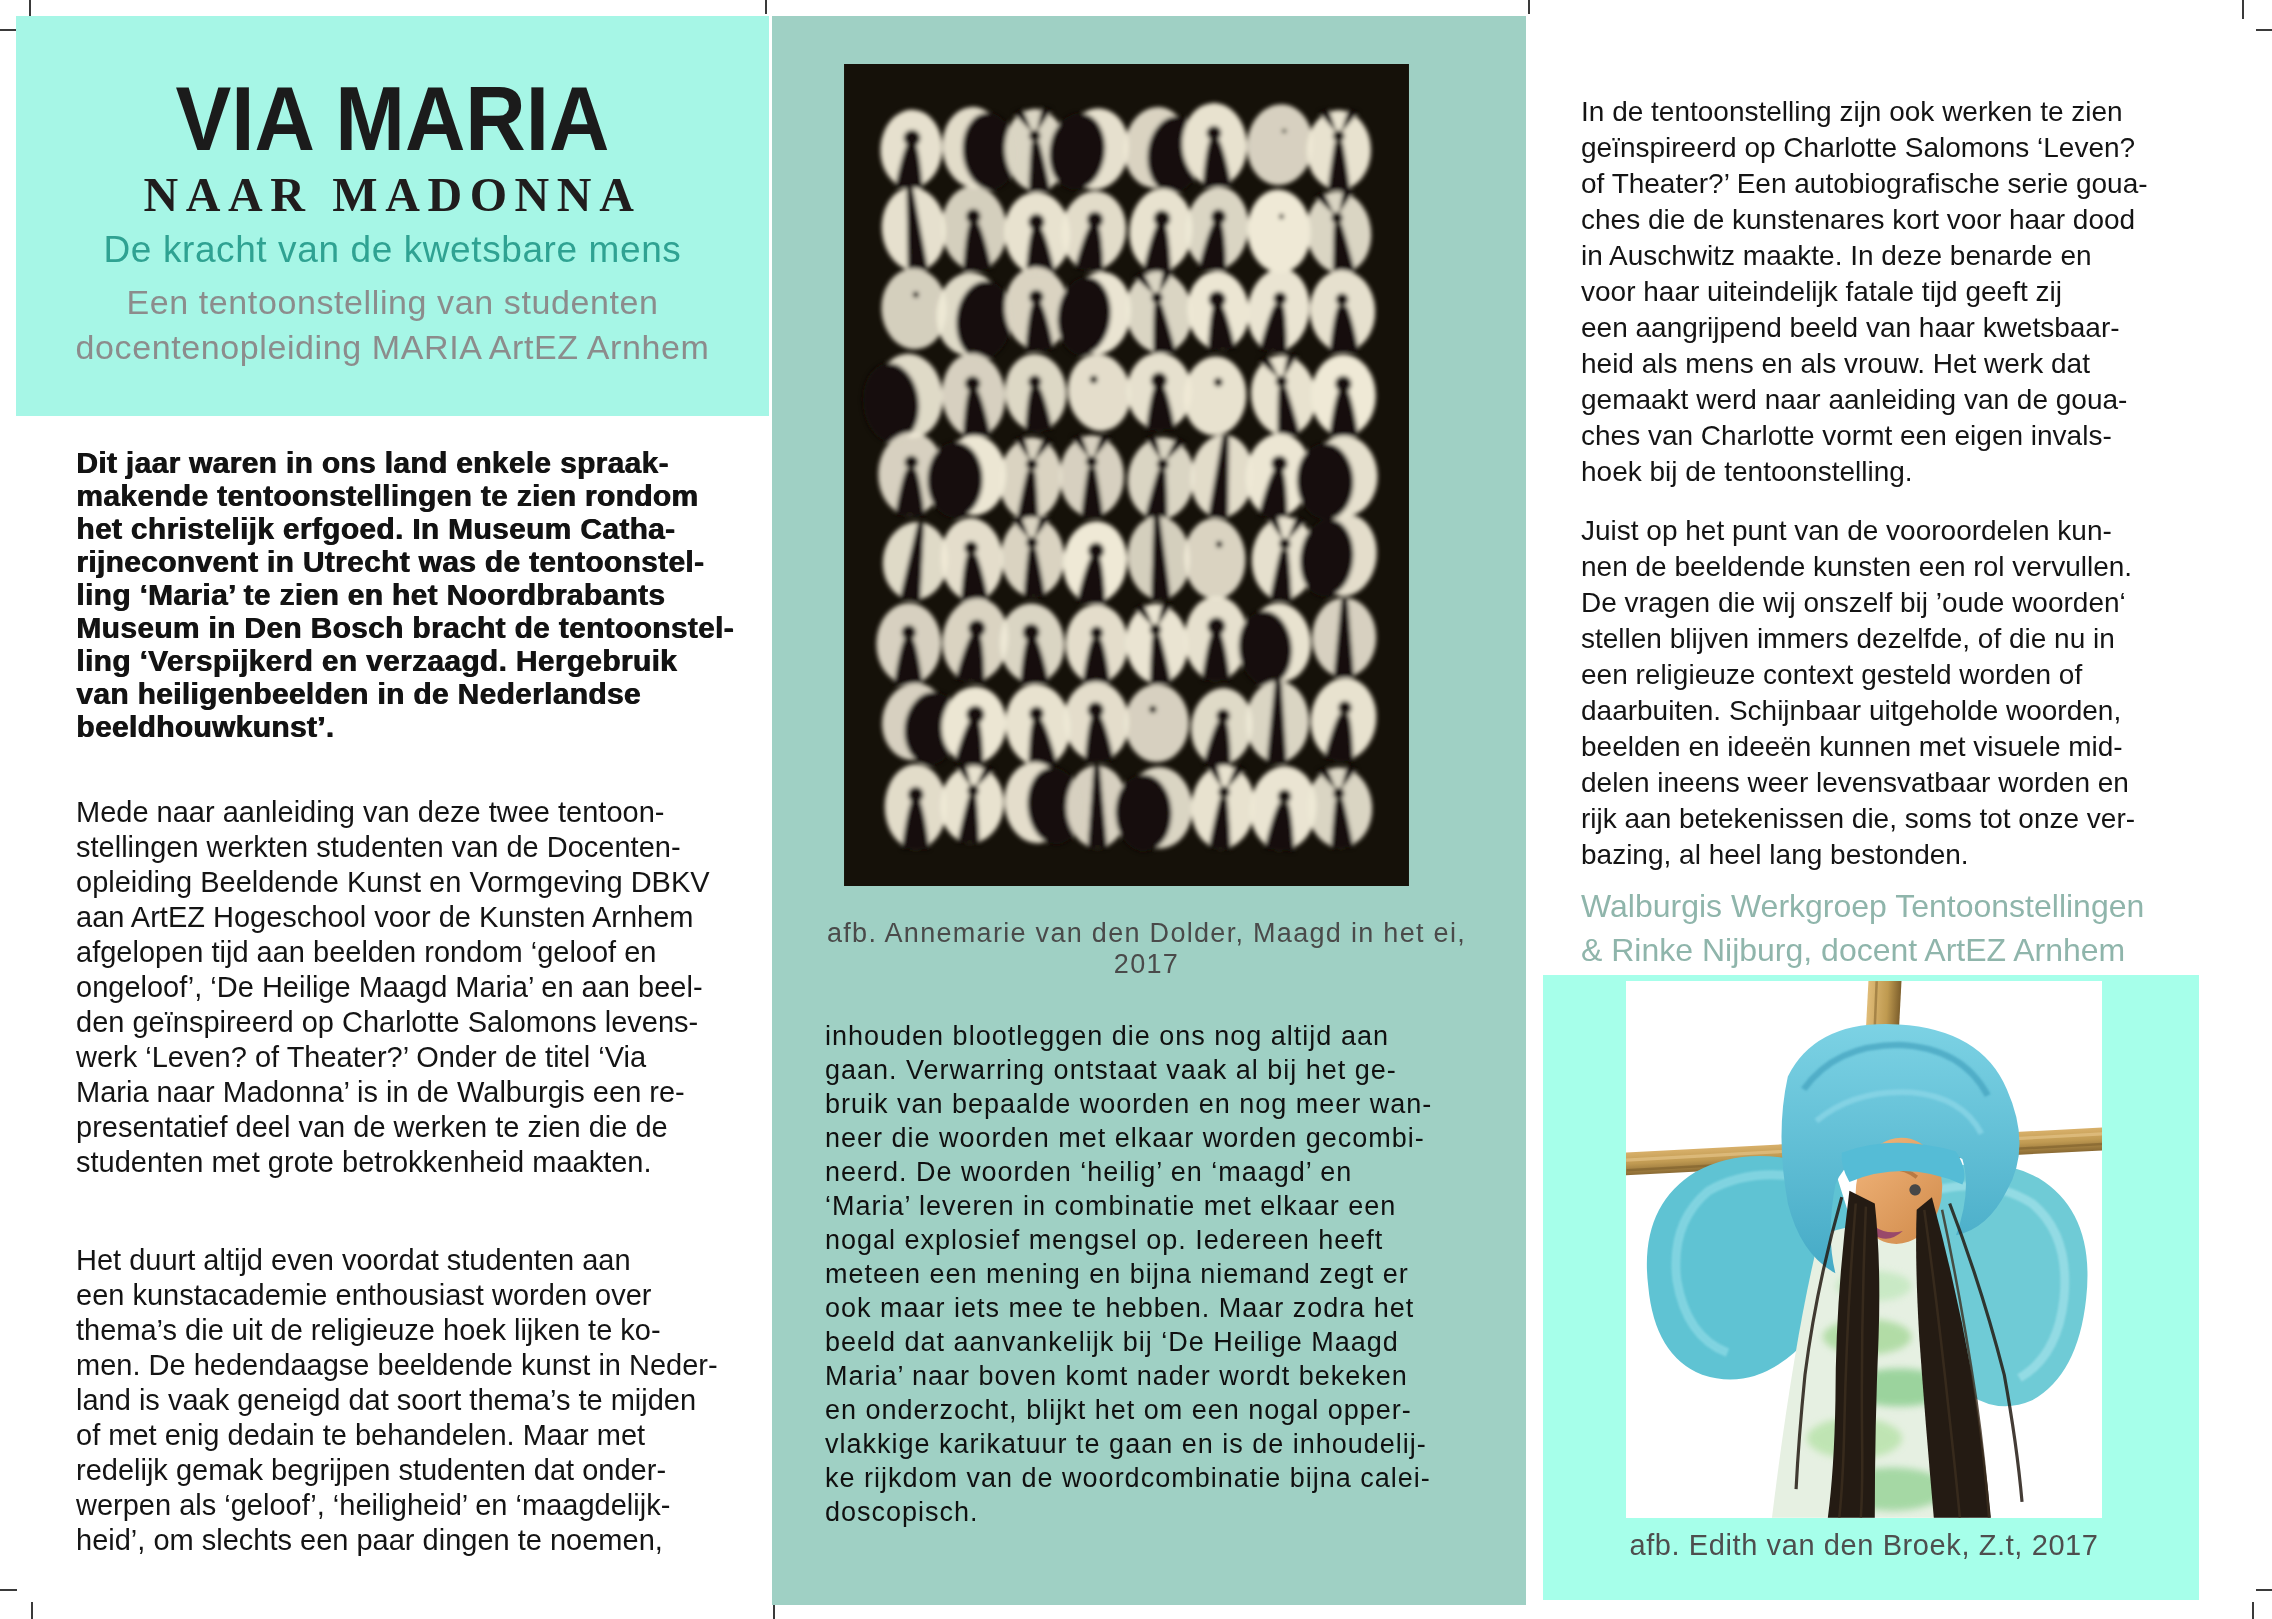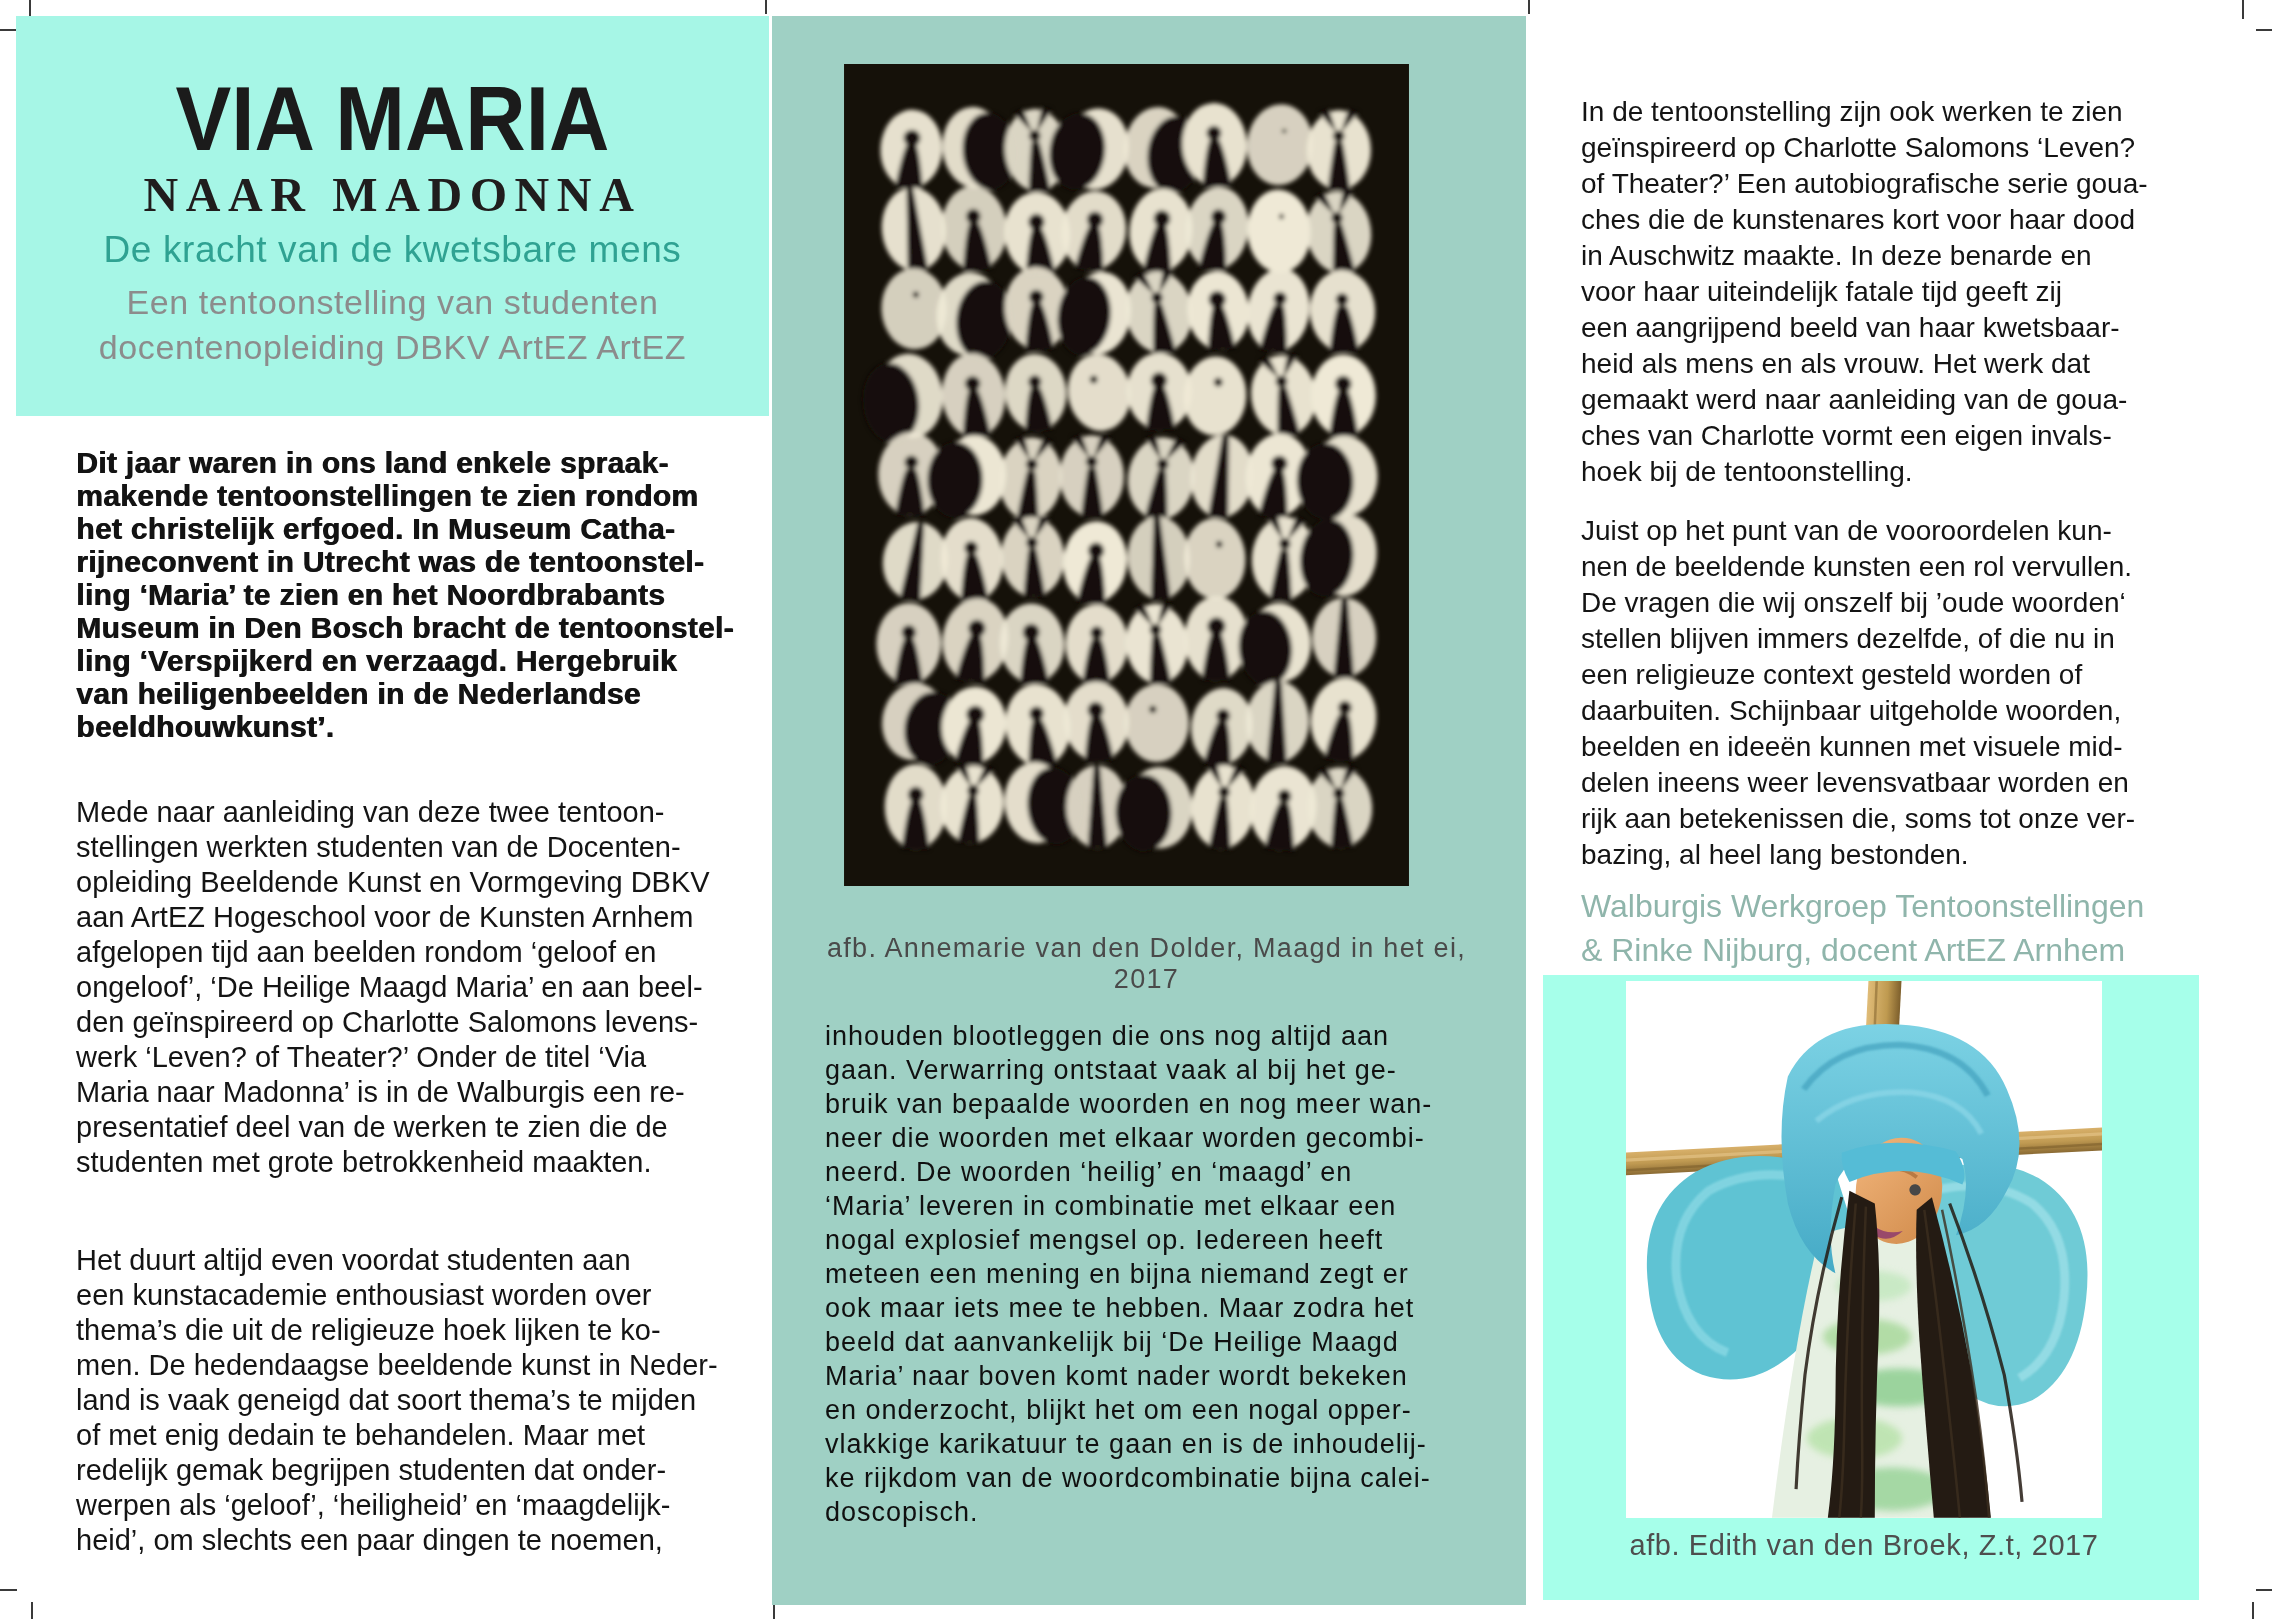--- a/index.html
+++ b/index.html
@@ -22,21 +22,21 @@
   .tblock{position:absolute;}
   .tline{white-space:pre;}
   .intro{left:76px;top:446px;width:705px;font-size:30px;line-height:33px;font-weight:700;
          color:#131313;text-shadow:0.8px 0 0 #131313;letter-spacing:0.3px;}
   .lpara2{left:76px;top:795px;width:705px;font-size:29px;line-height:35px;}
   .lpara3{left:76px;top:1205px;width:705px;font-size:29px;line-height:35px;margin-top:38px;}
   
   .mid-panel{left:772px;top:16px;width:754px;height:1589px;background:var(--sage_mid);}
   .artwork{position:absolute;left:72px;top:48px;width:565px;height:822px;}
   .art-caption{position:absolute;left:38px;top:902px;width:673px;text-align:center;
-               font-size:27px;color:#4a4a4a;letter-spacing:1.3px;font-weight:500;margin-top:15px;}
+               font-size:27px;color:#4a4a4a;letter-spacing:1.3px;font-weight:500;}
   .mid-body{left:53px;top:1003px;width:673px;font-size:27px;line-height:34px;letter-spacing:1px;position:absolute;color:#101010;}
   
   .rpara1{left:1581px;top:94px;width:635px;font-size:28px;line-height:36px;}
   .rpara2{left:1581px;top:513px;width:635px;font-size:28px;line-height:36px;}
   .credit{left:1581px;top:884px;width:641px;font-size:32px;line-height:44px;
           color:var(--credit_sage);font-weight:500;}
   .photo-box{left:1543px;top:975px;width:656px;height:625px;background:var(--mint_right);}
   .doll-photo{position:absolute;left:83px;top:6.3px;width:476px;height:537px;background:#fff;}
   .photo-caption{position:absolute;left:83px;top:554px;width:476px;text-align:center;
                  font-size:29px;color:#4e4e4e;font-weight:500;letter-spacing:0.6px;}
@@ -57,21 +57,21 @@
   <div class="cropmark" style="left:31px;top:1602px;width:1.9px;height:18px;"></div>
   <div class="cropmark" style="left:773px;top:1604px;width:1.9px;height:16px;"></div>
   <div class="cropmark" style="left:2252px;top:1602px;width:1.9px;height:18px;"></div>
   <div class="cropmark" style="left:2256px;top:1589px;width:16.5px;height:1.9px;"></div>
 
   <div class="abs header-box">
     <div class="hline title-main">VIA MARIA</div>
     <div class="hline tagline">De kracht van de  kwetsbare mens</div>
     <div class="hline title-sub">NAAR MADONNA</div>
     <div class="hline evline1">Een tentoonstelling van studenten</div>
-    <div class="hline evline2">docentenopleiding DBKV ArtEZ ArtEZ</div>
+    <div class="hline evline2">docentenopleiding MARIA ArtEZ Arnhem</div>
   </div>
 
   <div class="tblock intro">
       <div class="tline">Dit jaar waren in ons land enkele spraak-</div>
       <div class="tline">makende tentoonstellingen te zien rondom</div>
       <div class="tline">het christelijk erfgoed. In Museum Catha-</div>
       <div class="tline">rijneconvent in Utrecht was de tentoonstel-</div>
       <div class="tline">ling ‘Maria’ te zien en het Noordbrabants</div>
       <div class="tline">Museum in Den Bosch bracht de tentoonstel-</div>
       <div class="tline">ling ‘Verspijkerd en verzaagd. Hergebruik</div>

